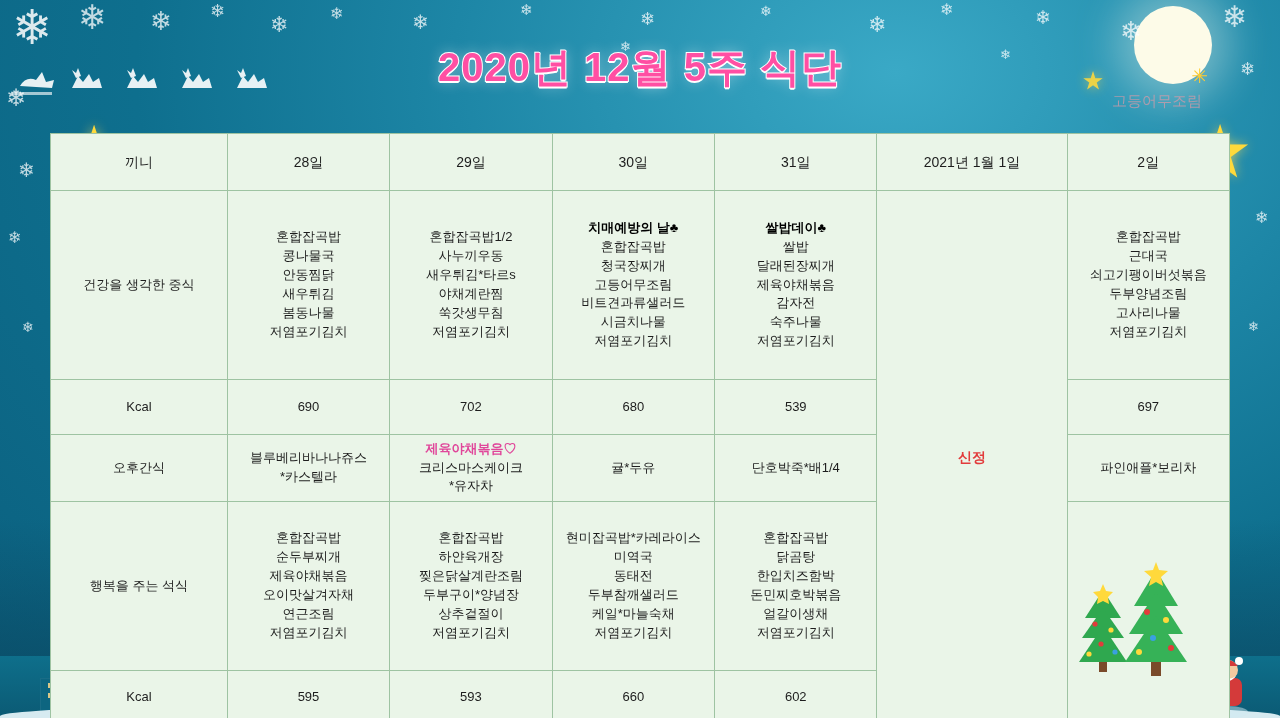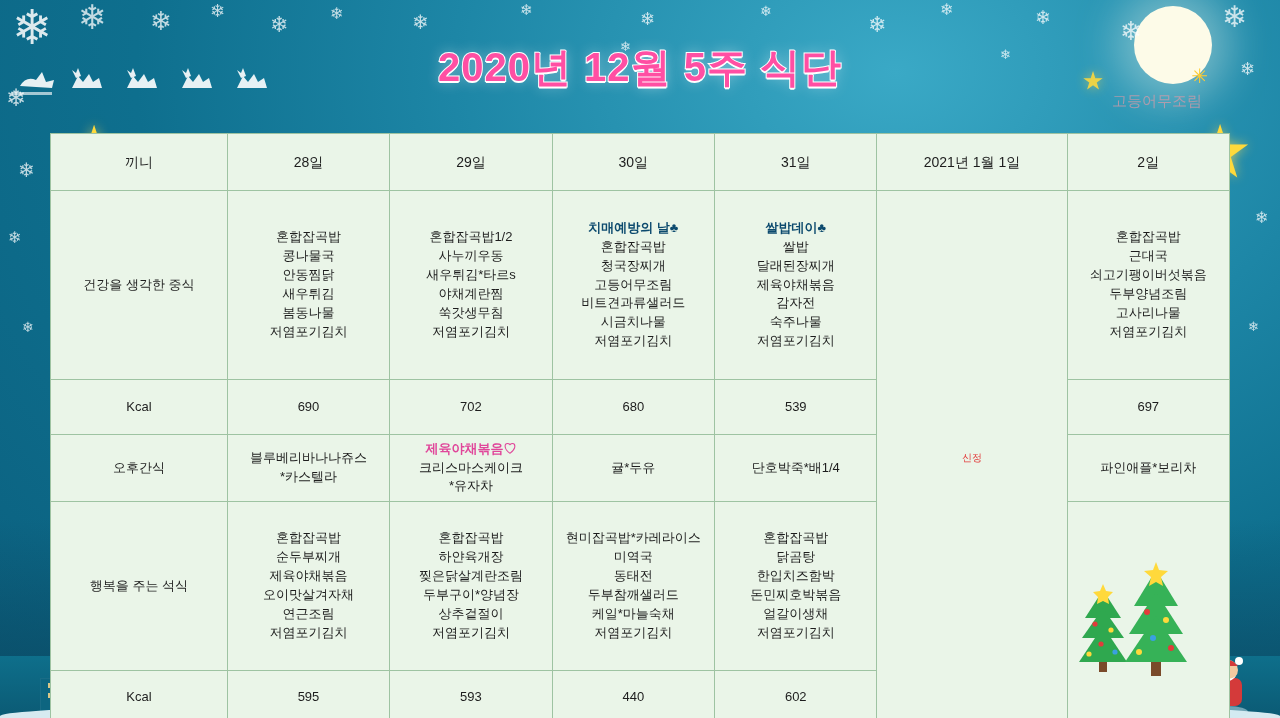--- a/index.html
+++ b/index.html
@@ -164,26 +164,27 @@
   .holidaycol { width: 172px; }
 
   td.meal { height: 180px; }
   td.kcal { height: 46px; }
   td.snack { height: 58px; }
   td.dinner { height: 160px; }
   td.kcal2 { height: 44px; }
 
   .badge {
     font-weight: bold;
-    color: #0c4a6e;
+    color: #000000;
   }
   .badge.pink { color: #e0469a; }
   .holiday-text {
     color: #e23b3b;
-    font-size: 10px;
+    font-size: 14px;
+    font-weight: bold;
   }
 
   
   .trees {
     position: relative;
     width: 150px;
     height: 150px;
     margin: 0 auto;
   }
   .tree {
@@ -524,21 +525,21 @@
             <div>595</div>
           </div>
         </td>
       <td class="kcal2">
           <div>
             <div>593</div>
           </div>
         </td>
       <td class="kcal2">
           <div>
-            <div>440</div>
+            <div>660</div>
           </div>
         </td>
       <td class="kcal2">
           <div>
             <div>602</div>
           </div>
         </td>
     </tr>
   </tbody>
 </table>

